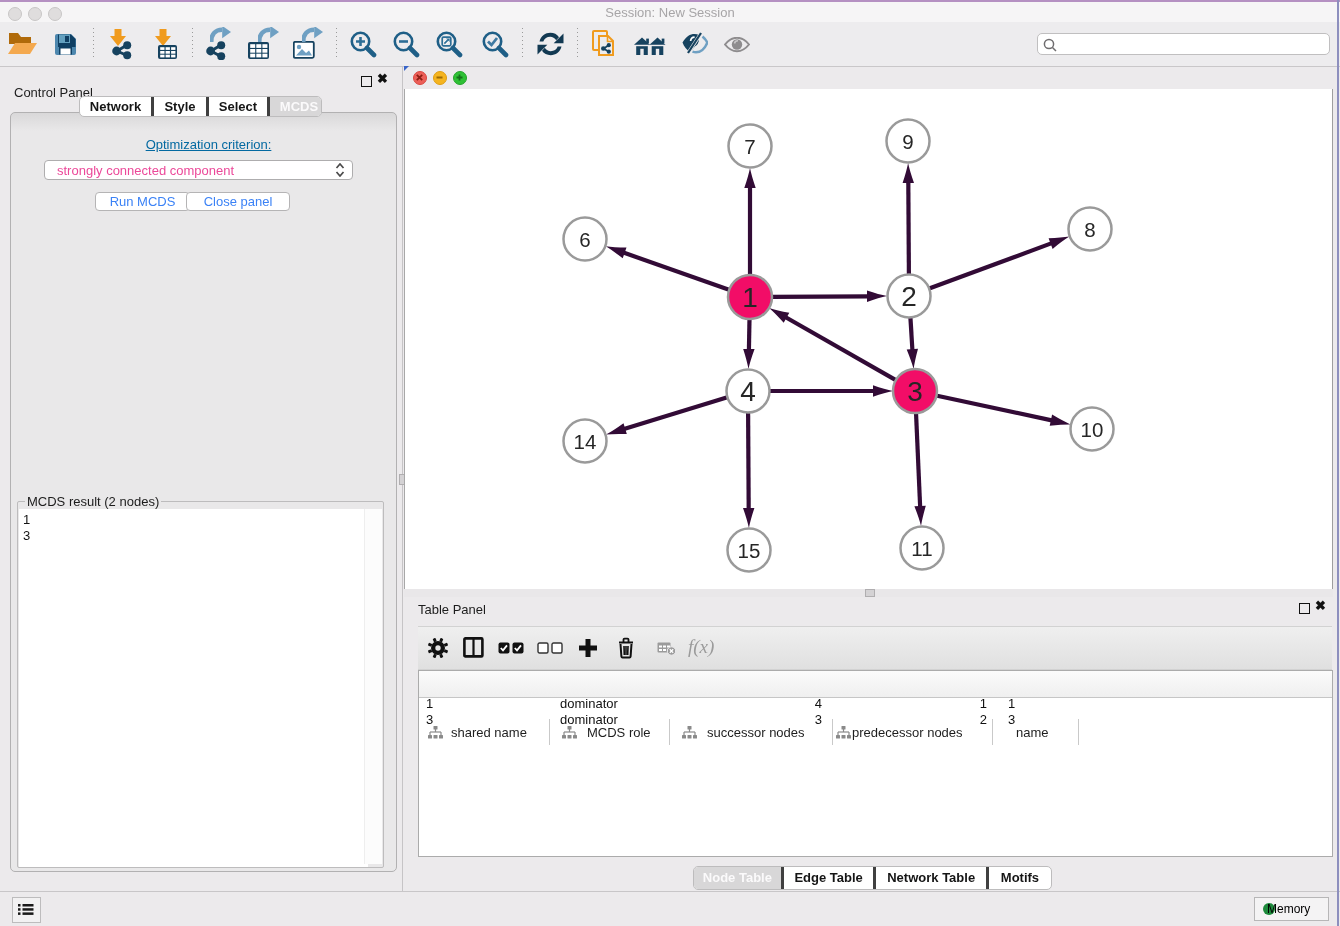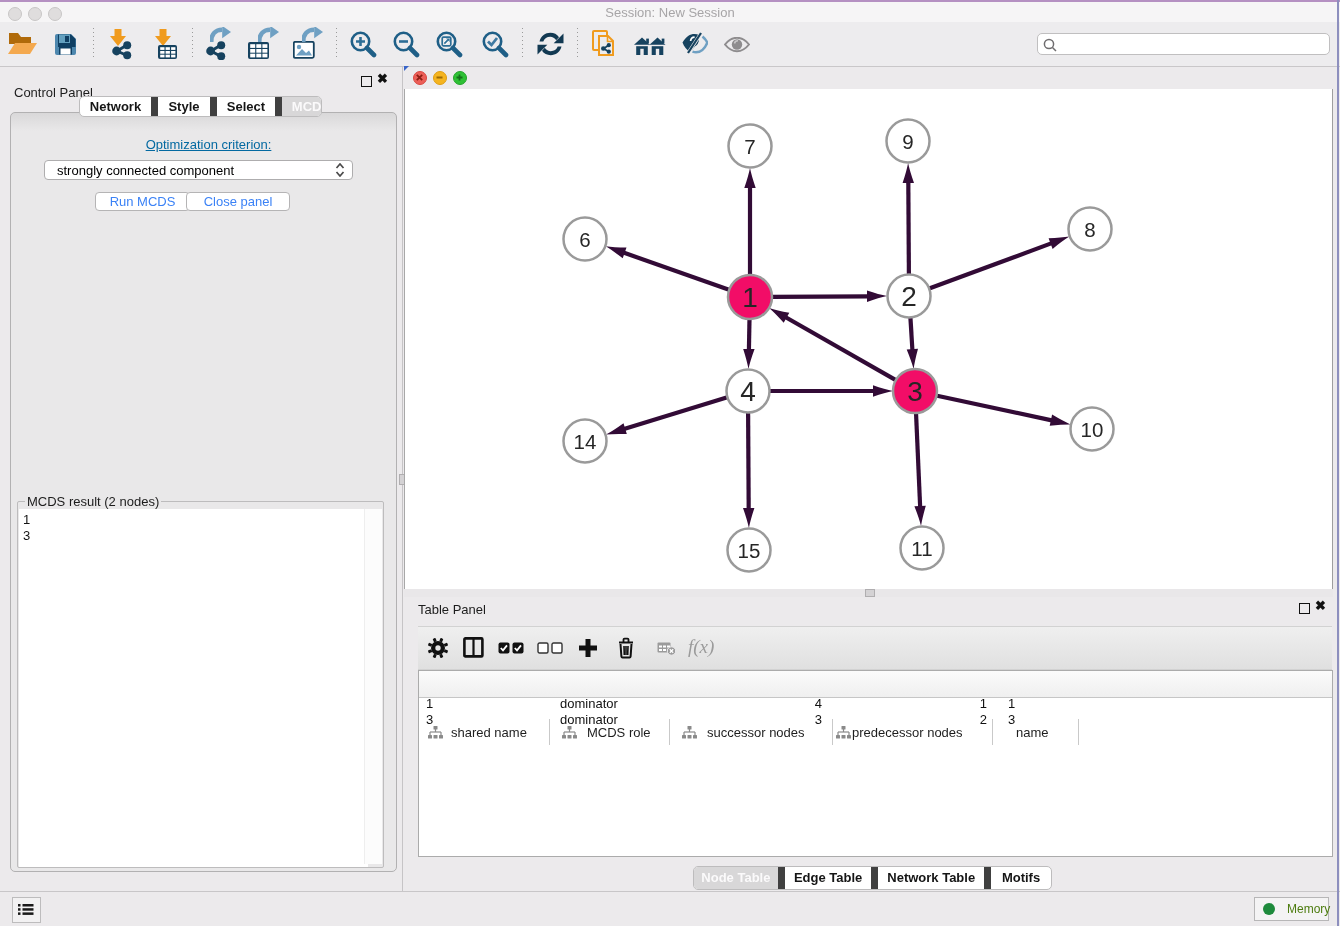--- a/index.html
+++ b/index.html
@@ -16,28 +16,28 @@
   .sep{top:28px;width:1px;height:32px;background-image:linear-gradient(#9a9a9a 33%, rgba(255,255,255,0) 0%);background-size:1px 4px;}
   #search{left:1037px;top:33px;width:291px;height:20px;background:#fff;border:1px solid #c0bfc0;border-radius:5px;}
   
   #cpheader{left:0;top:66px;width:402px;height:30px;}
   #cpheader span{position:absolute;left:14px;top:8px;font-size:13px;color:#1d1d1d;margin-top:11px;}
   .flt{width:9px;height:9px;border:1.5px solid #111;}
   .xicon{font-size:13px;font-weight:bold;color:#111;}
   #cpbox{left:10px;top:112px;width:385px;height:758px;background:#e9e8e9;border:1px solid #b2b1b2;border-radius:5px;
          background-image:linear-gradient(#d9d8d9,#e9e8e9 18px);}
   .tabbar{display:flex;border:1px solid #bdbcbd;border-radius:5px;overflow:hidden;background:#fff;}
-  .tabbar .tab{font-size:13px;font-weight:bold;color:#151515;text-align:center;line-height:19px;border-right:7px solid #404040;}
+  .tabbar .tab{font-size:13px;font-weight:bold;color:#151515;text-align:center;line-height:19px;border-right:3px solid #404040;}
   .tabbar .tab:last-child{border-right:none;}
   .tabbar .tab.sel{background:#d8d7d8;color:#fbfafb;}
   #cptabs{left:79px;top:96px;width:241px;height:19px;z-index:3;}
   #cptabs .tab{flex:none;}
   #optlabel{left:17px;top:137px;width:383px;text-align:center;font-size:13px;color:#0369a1;text-decoration:underline;}
   #dropdown{left:44px;top:160px;width:307px;height:18px;background:#fff;border:1px solid #aeadae;border-radius:4px;}
-  #dropdown span{position:absolute;left:12px;top:2px;font-size:13px;color:#000000;}
+  #dropdown span{position:absolute;left:12px;top:2px;font-size:13px;color:#ec4899;}
   .btn{background:#fff;border:1px solid #b5b4b5;border-radius:4px;font-size:13px;color:#3b82f6;text-align:center;line-height:17px;}
   #fieldset{left:17px;top:501px;width:365px;height:365px;border:1px solid #bdbcbd;border-radius:2px;}
   #legend{left:25px;top:494px;font-size:13px;color:#1c1c1c;background:#e9e8e9;padding:0 2px;}
   #fstext{left:19px;top:509px;width:345px;height:355px;background:#fff;font-size:13px;color:#141414;line-height:16px;padding:3px 0 0 4px;}
   #fsscroll{left:364px;top:509px;width:17px;height:355px;background:#fcfcfc;border-left:1px solid #eee;}
   #cpdivider{left:402px;top:66px;width:1px;height:825px;background:#c6c4c6;}
   #splith1{left:399px;top:474px;width:6px;height:9px;background:#d4d2d4;border:1px solid #b0aeb0;}
   
   #netwin{left:404px;top:66px;width:929px;height:526px;}
   #nettitle{left:0;top:0;width:929px;height:22px;background:linear-gradient(#f5f5f5,#d8d8d8);border-bottom:1px solid #a5a5a5;}
@@ -56,21 +56,21 @@
   .th{position:absolute;top:0;height:26px;border-right:1px solid #c9c9c9;margin-top:48px;}
   .th .lbl{position:absolute;top:6px;font-size:13px;color:#1e1e1e;white-space:nowrap;}
   .trow{position:absolute;font-size:13px;color:#111;height:16px;line-height:16px;}
   #tptabs{left:693px;top:866px;width:357px;height:22px;}
   #tptabs .tab{line-height:21px;}
   
   #statusbar{left:0;top:891px;width:1340px;height:35px;background:#eceaec;border-top:1px solid #c8c6c8;}
   #listbtn{left:12px;top:897px;width:27px;height:24px;background:#f2f1f2;border:1px solid #bdbcbd;}
   #membtn{left:1254px;top:897px;width:73px;height:22px;background:#f4f3f4;border:1px solid #b7b6b7;}
   #membtn .dot{position:absolute;left:8px;top:5px;width:12px;height:12px;border-radius:50%;background:#1e8a3c;}
-  #membtn span{position:absolute;left:32px;top:4px;font-size:12px;color:#4d7c0f;}
+  #membtn span{position:absolute;left:12px;top:4px;font-size:12px;color:#000000;}
 </style>
 </head>
 <body>
 <div class="abs" id="purpletop"></div>
 <div class="abs" id="rightedge"></div>
 <div class="abs" id="titlebar">
     <div class="title">Session: New Session</div>
   </div>
 <div class="abs tl" style="left:8px;background:#dfdddd;border:1px solid #c8c6c6;"></div>
 <div class="abs tl" style="left:28px;background:#dfdddd;border:1px solid #c8c6c6;"></div>

